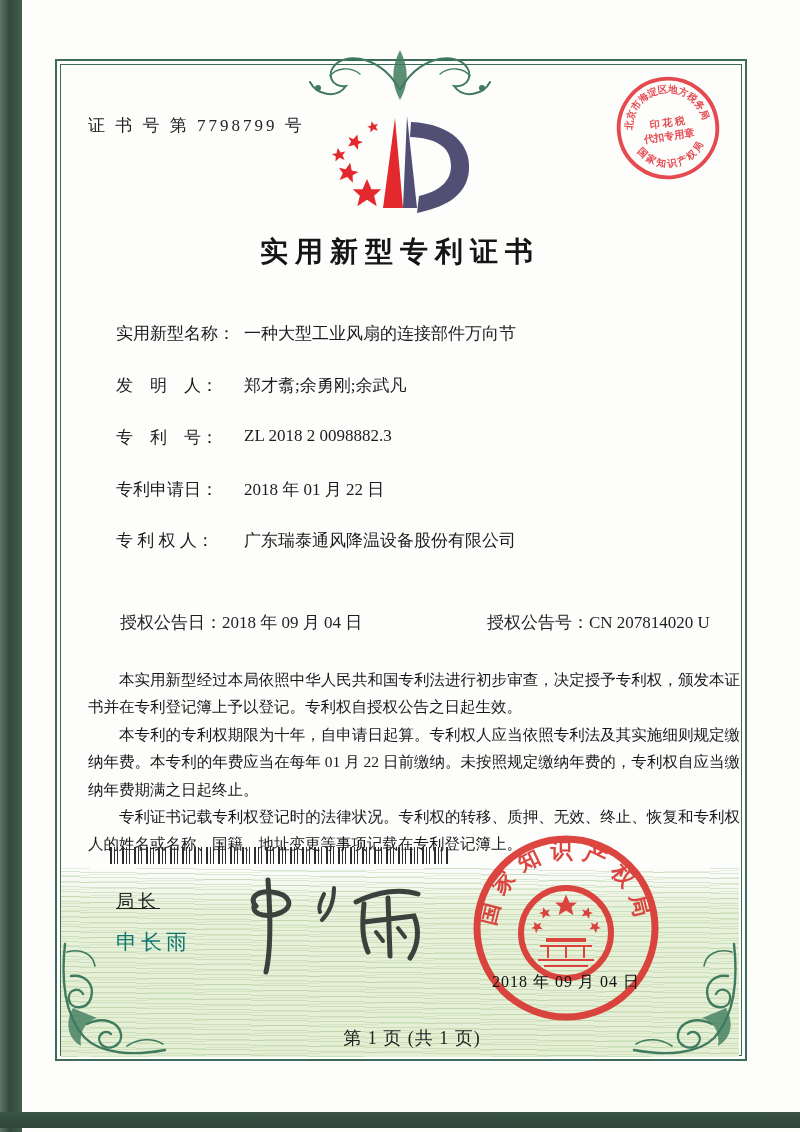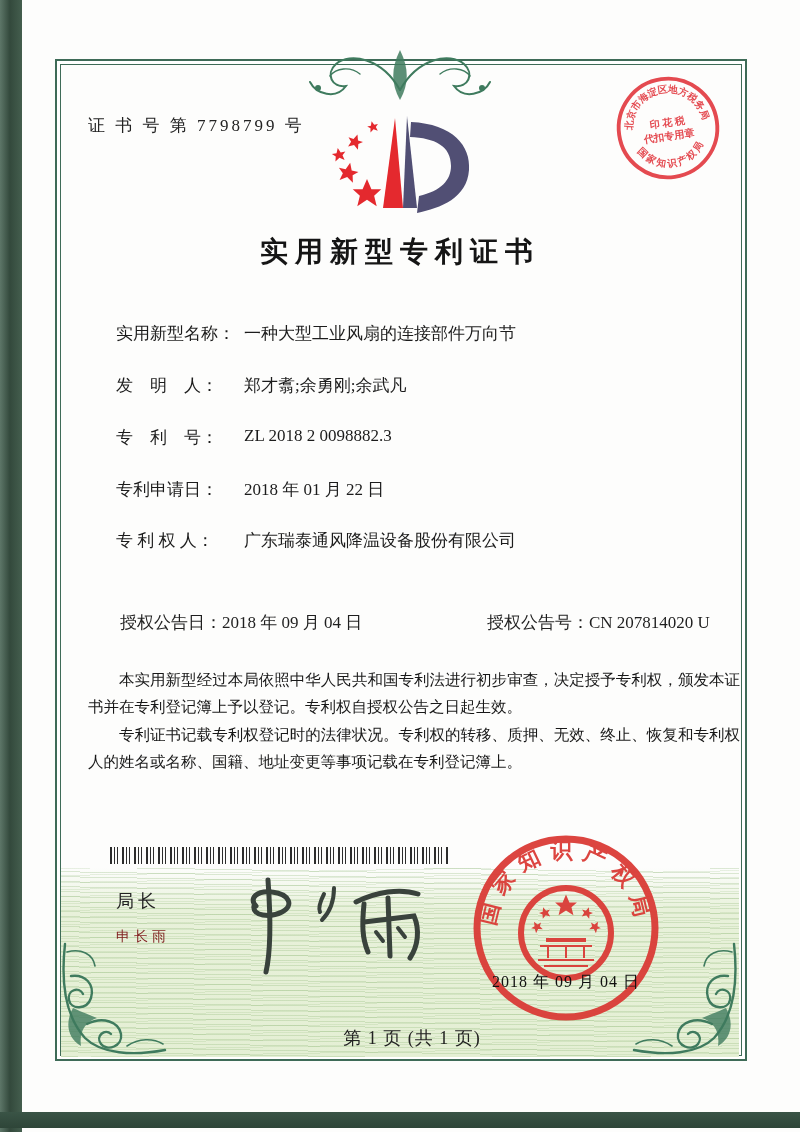--- a/index.html
+++ b/index.html
@@ -31,22 +31,22 @@
   .fieldrow{position:absolute;left:88px;display:flex;font-size:17px;color:#1c1c1c;white-space:nowrap;margin-left:28px;}
   .fieldrow .lab{display:inline-block;min-width:128px;}
   .f0{top:322px}.f1{top:374px}.f2{top:426px}.f3{top:478px}.f4{top:529px}.f5{top:569px}
   .grantrow{position:absolute;left:88px;top:611px;width:652px;font-size:17px;white-space:nowrap;margin-left:32px;}
   .grant-right{position:absolute;left:367px;top:0;}
   .body-text{position:absolute;left:88px;top:650px;width:652px;font-size:15.5px;
     line-height:27.4px;color:#181818;text-align:justify;margin-top:16px;}
   .body-text p{margin:0;text-indent:2em;}
   .barcode{position:absolute;left:110px;top:847px;width:338px;height:17px;
     background:repeating-linear-gradient(90deg,#2d2d2d 0 2px,transparent 2px 4px,#2d2d2d 4px 5px,transparent 5px 7px,#2d2d2d 7px 8px,transparent 8px 12px);}
-  .director-title{position:absolute;left:116px;top:889px;font-size:18px;letter-spacing:4px;color:#222;}
-  .director-name{position:absolute;left:116px;top:928px;font-size:14px;letter-spacing:4px;color:#7f1d1d;}
+  .director-title{position:absolute;left:116px;top:889px;font-size:18px;letter-spacing:4px;color:#222;text-decoration:underline;}
+  .director-name{position:absolute;left:116px;top:928px;font-size:21px;letter-spacing:4px;color:#0f766e;}
   .seal-date{position:absolute;left:492px;top:972px;font-size:16px;letter-spacing:1px;color:#101010;z-index:6;}
   .footer{position:absolute;left:12px;top:1026px;width:800px;text-align:center;font-size:18px;color:#222;letter-spacing:1px;}
   svg{position:absolute;}
   .logo-svg{left:303px;top:112px;}
   .taxstamp-svg{left:610px;top:70px;transform:rotate(-8deg);opacity:.92;}
   .sig-svg{left:228px;top:868px;}
   .seal-svg{left:468px;top:830px;opacity:.94;z-index:5;}
   .orn-top{left:278px;top:36px;}
   .orn-bl{left:57px;top:938px;}
   .orn-br{left:624px;top:938px;transform:scaleX(-1);}
@@ -156,20 +156,21 @@
 
   <div class="grantrow">
     <span>授权公告日：</span><span>2018 年 09 月 04 日</span>
     <span class="grant-right">
       <span>授权公告号：</span><span>CN 207814020 U</span>
     </span>
   </div>
 
   <div class="body-text">
     <p>本实用新型经过本局依照中华人民共和国专利法进行初步审查，决定授予专利权，颁发本证书并在专利登记簿上予以登记。专利权自授权公告之日起生效。</p>
+    <p>本专利的专利权期限为十年，自申请日起算。专利权人应当依照专利法及其实施细则规定缴纳年费。本专利的年费应当在每年 01 月 22 日前缴纳。未按照规定缴纳年费的，专利权自应当缴纳年费期满之日起终止。</p>
     <p>专利证书记载专利权登记时的法律状况。专利权的转移、质押、无效、终止、恢复和专利权人的姓名或名称、国籍、地址变更等事项记载在专利登记簿上。</p>
   </div>
 
   <div class="barcode"></div>
 
   <div class="director-title">局长</div>
   <div class="director-name">申长雨</div>
 
   <svg class="sig-svg" width="200" height="110" viewBox="0 0 200 110">
     <g fill="none" stroke="#39423c" stroke-width="5" stroke-linecap="round">

